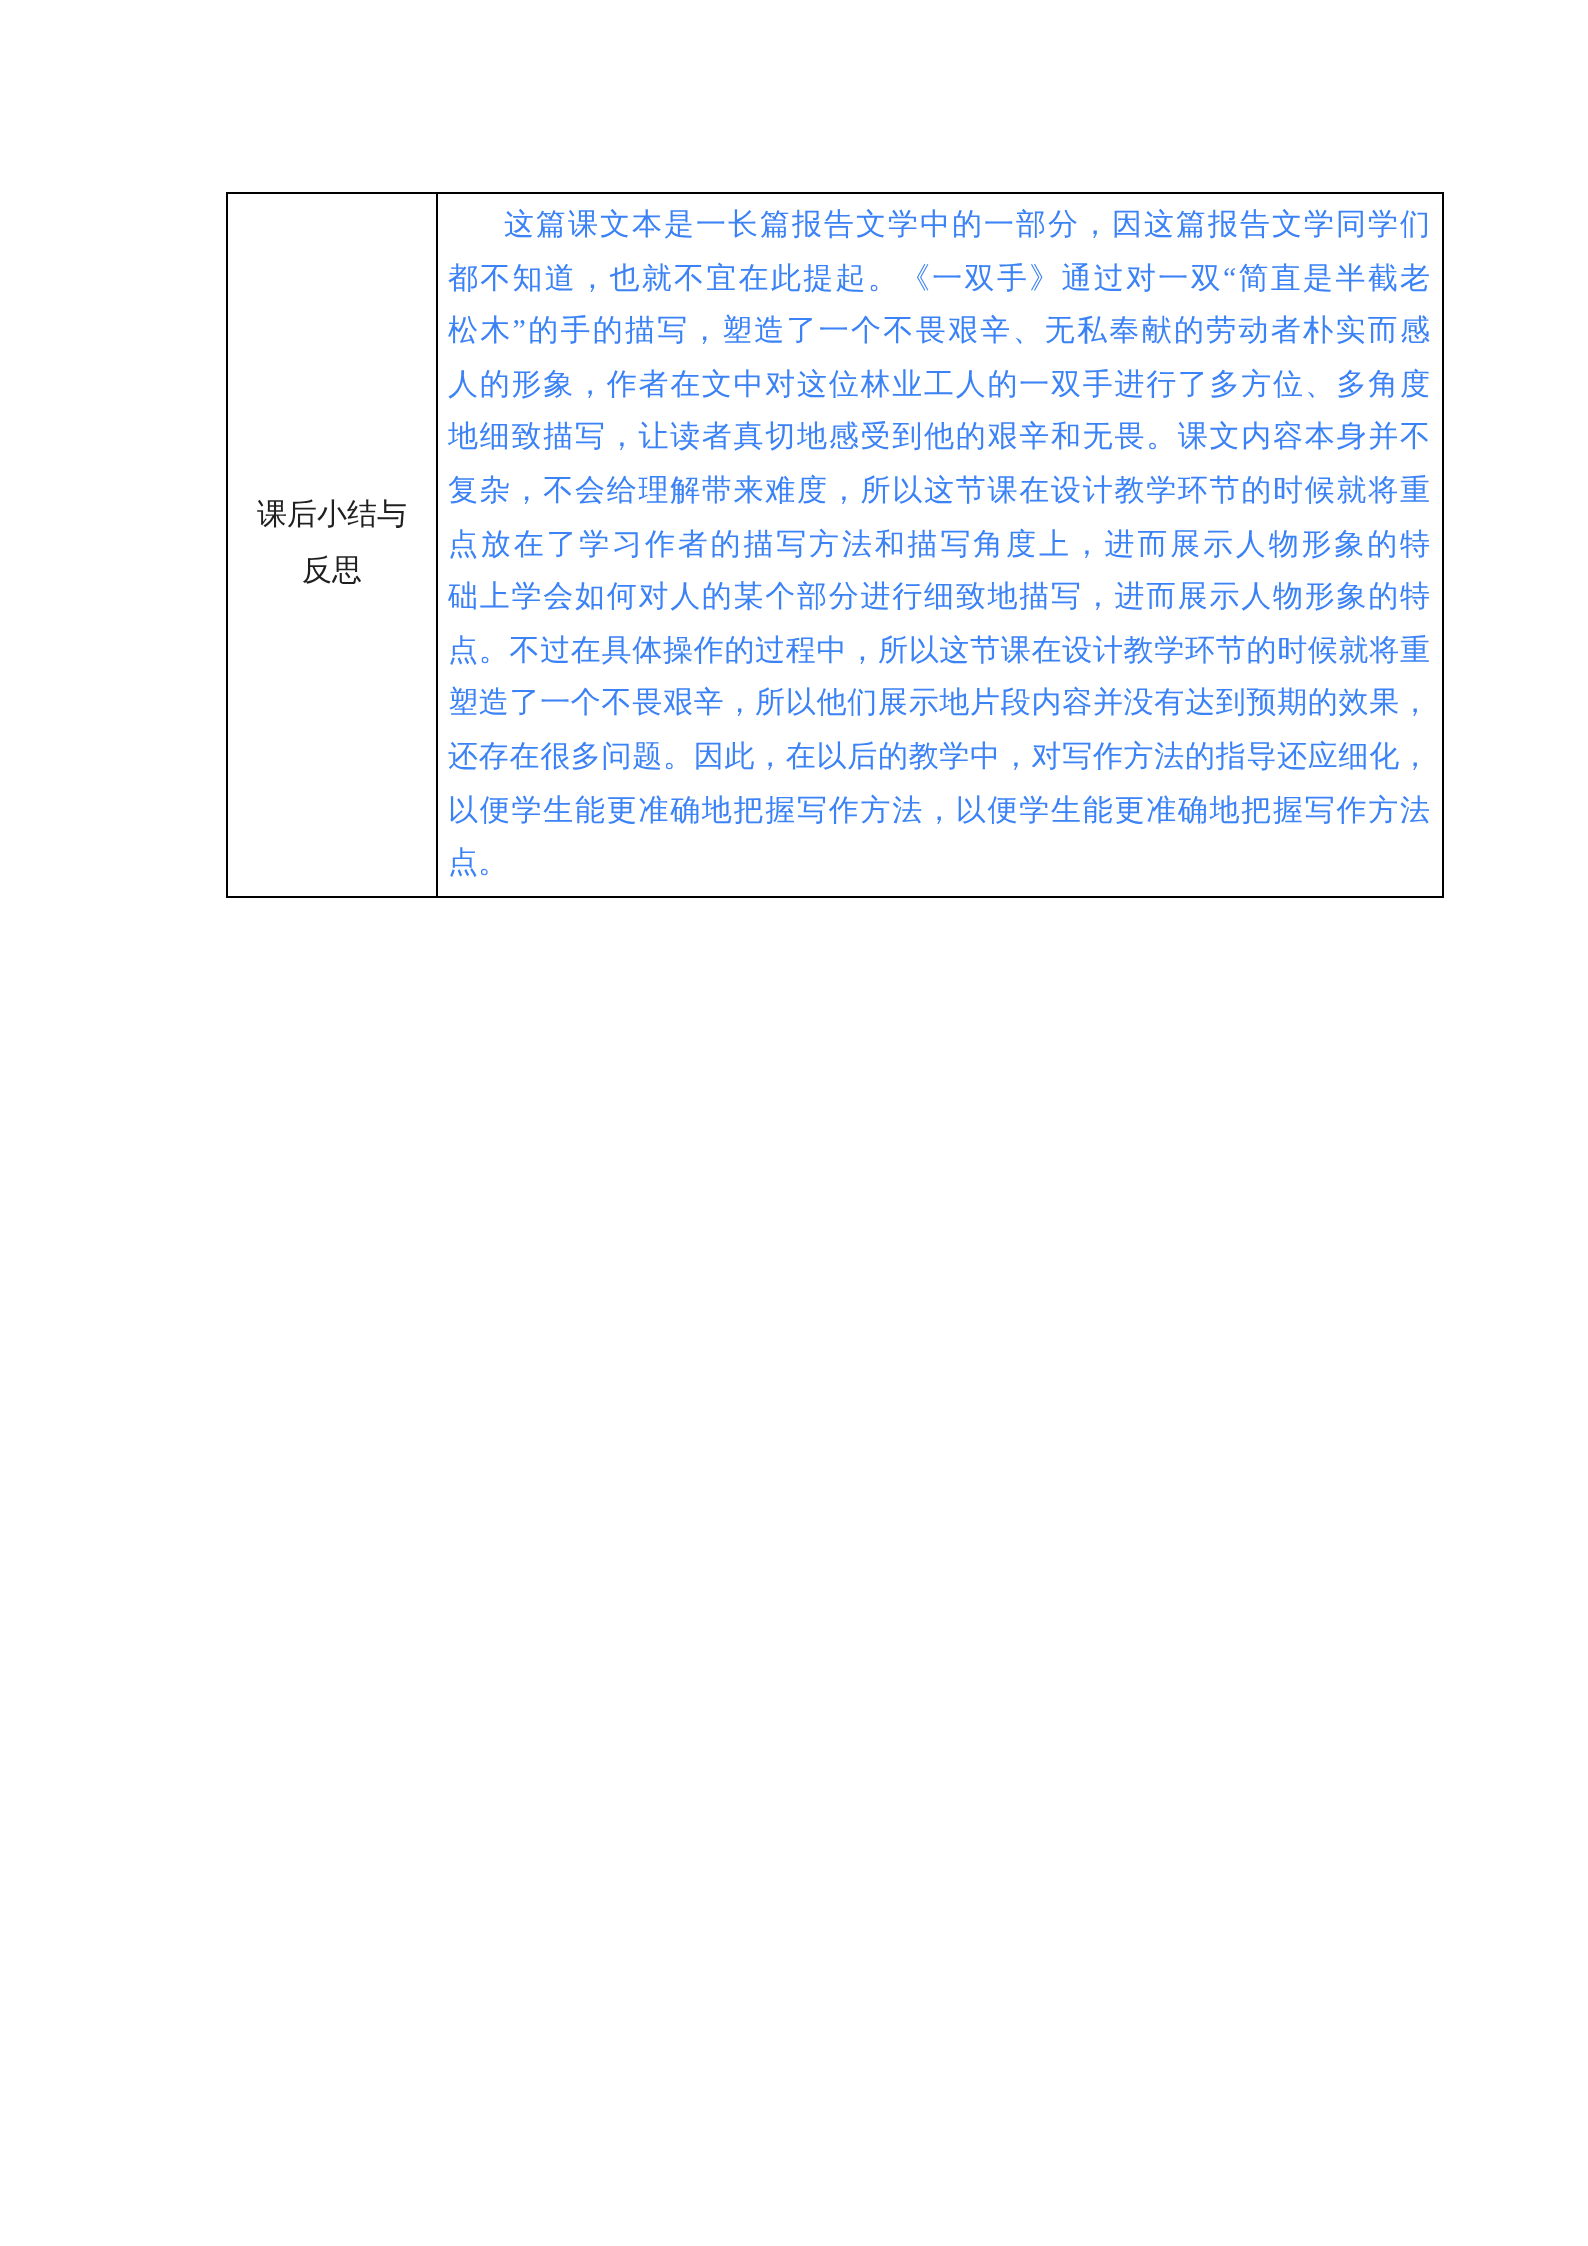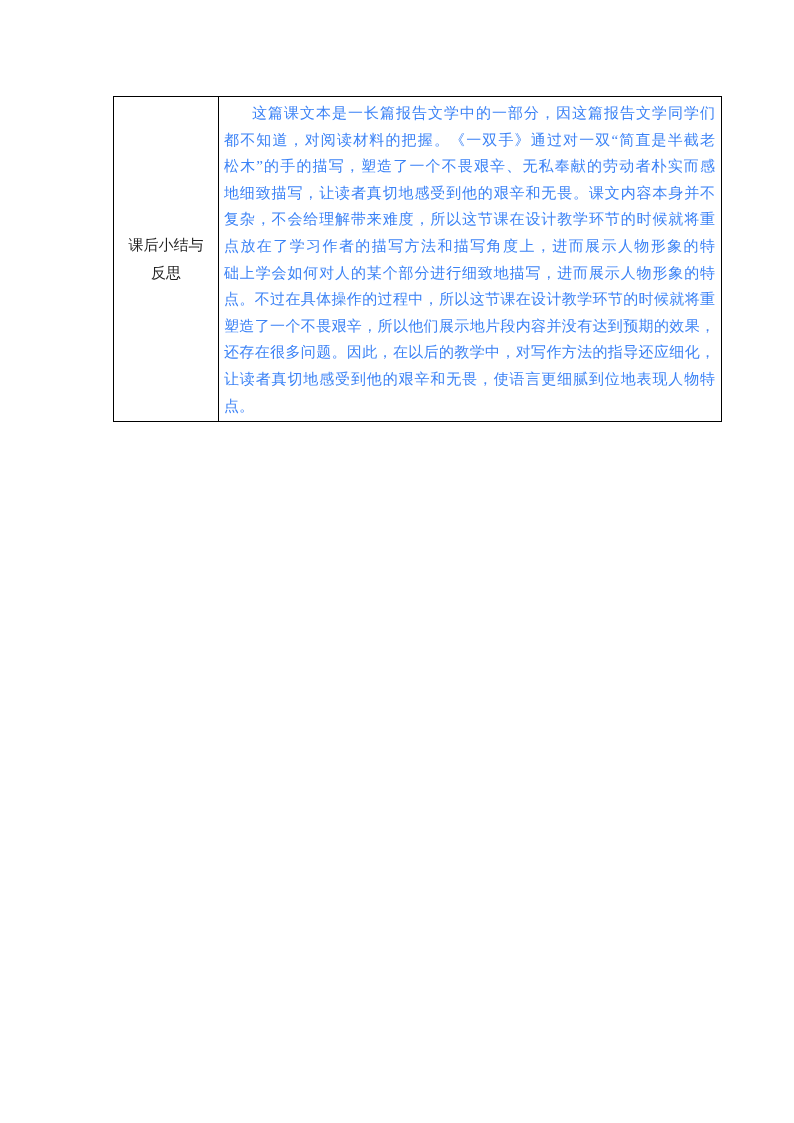--- a/index.html
+++ b/index.html
@@ -67,26 +67,27 @@
 <body>
 
 <div class="page">
   <div class="doc-table">
     <div class="label-cell">
       <div class="label-line">课后小结与</div>
       <div class="label-line">反思</div>
     </div>
     <div class="content-cell">
       <div class="para-line first">这篇课文本是一长篇报告文学中的一部分，因这篇报告文学同学们</div>
-      <div class="para-line">都不知道，对阅读材料的把握。《一双手》通过对一双“简直是半截老</div>
+      <div class="para-line">都不知道，也就不宜在此提起。《一双手》通过对一双“简直是半截老</div>
       <div class="para-line">松木”的手的描写，塑造了一个不畏艰辛、无私奉献的劳动者朴实而感</div>
+      <div class="para-line">人的形象，作者在文中对这位林业工人的一双手进行了多方位、多角度</div>
       <div class="para-line">地细致描写，让读者真切地感受到他的艰辛和无畏。课文内容本身并不</div>
       <div class="para-line">复杂，不会给理解带来难度，所以这节课在设计教学环节的时候就将重</div>
       <div class="para-line">点放在了学习作者的描写方法和描写角度上，进而展示人物形象的特</div>
       <div class="para-line">础上学会如何对人的某个部分进行细致地描写，进而展示人物形象的特</div>
       <div class="para-line">点。不过在具体操作的过程中，所以这节课在设计教学环节的时候就将重</div>
       <div class="para-line">塑造了一个不畏艰辛，所以他们展示地片段内容并没有达到预期的效果，</div>
       <div class="para-line">还存在很多问题。因此，在以后的教学中，对写作方法的指导还应细化，</div>
-      <div class="para-line">让读者真切地感受到他的艰辛和无畏，使语言更细腻到位地表现人物特</div>
+      <div class="para-line">以便学生能更准确地把握写作方法，以便学生能更准确地把握写作方法</div>
       <div class="para-line last">点。</div>
     </div>
   </div>
 </div>
 
 </body></html>

